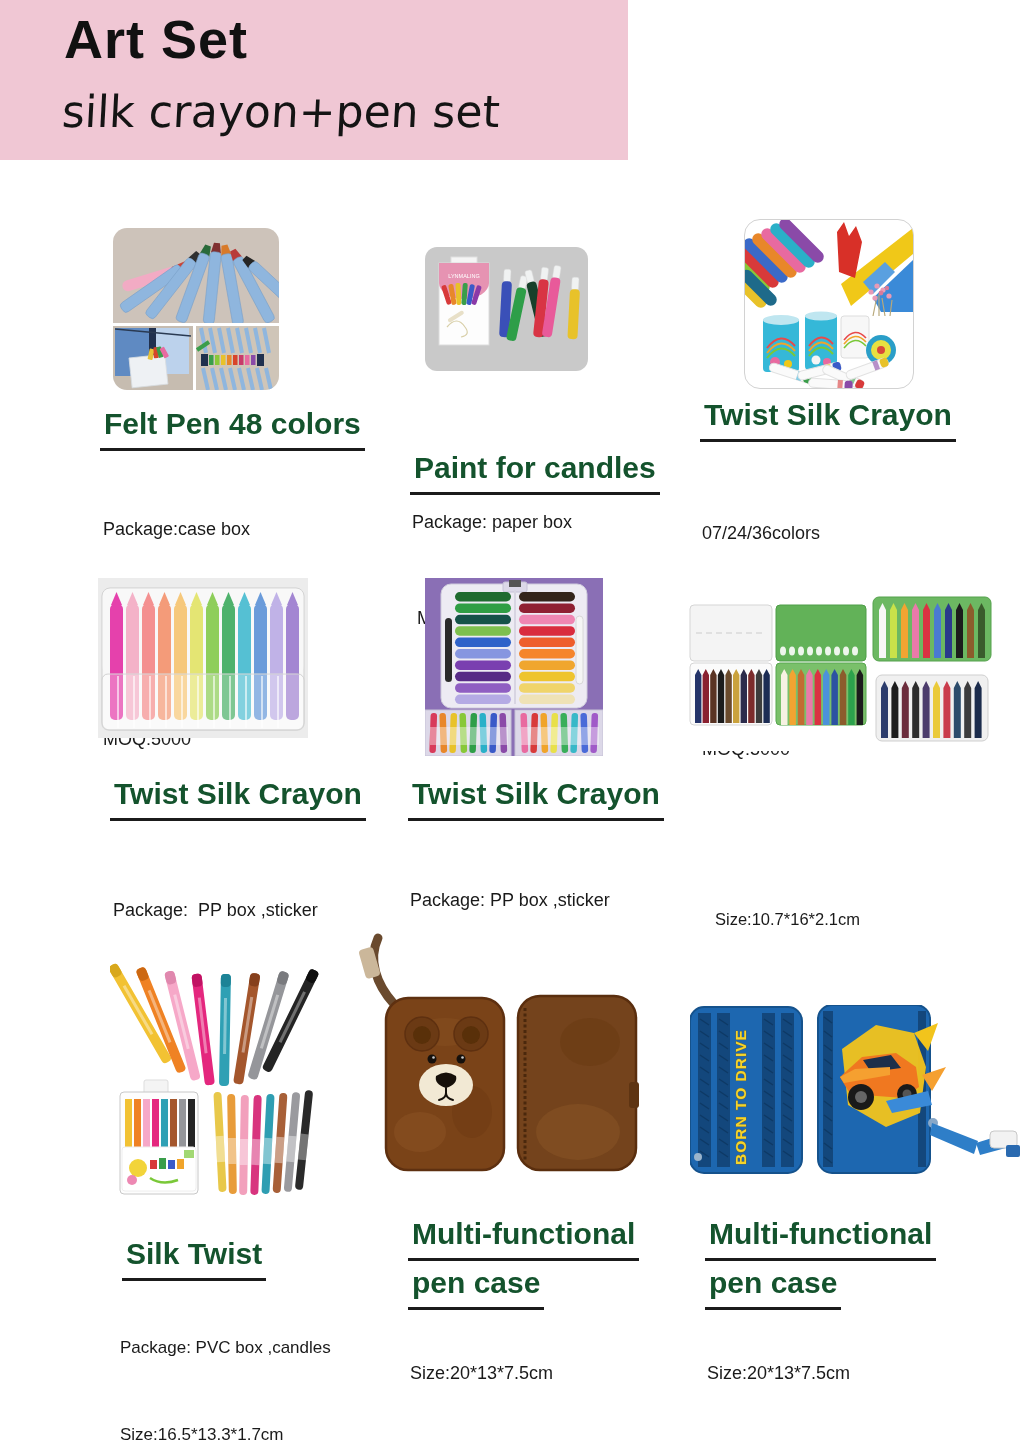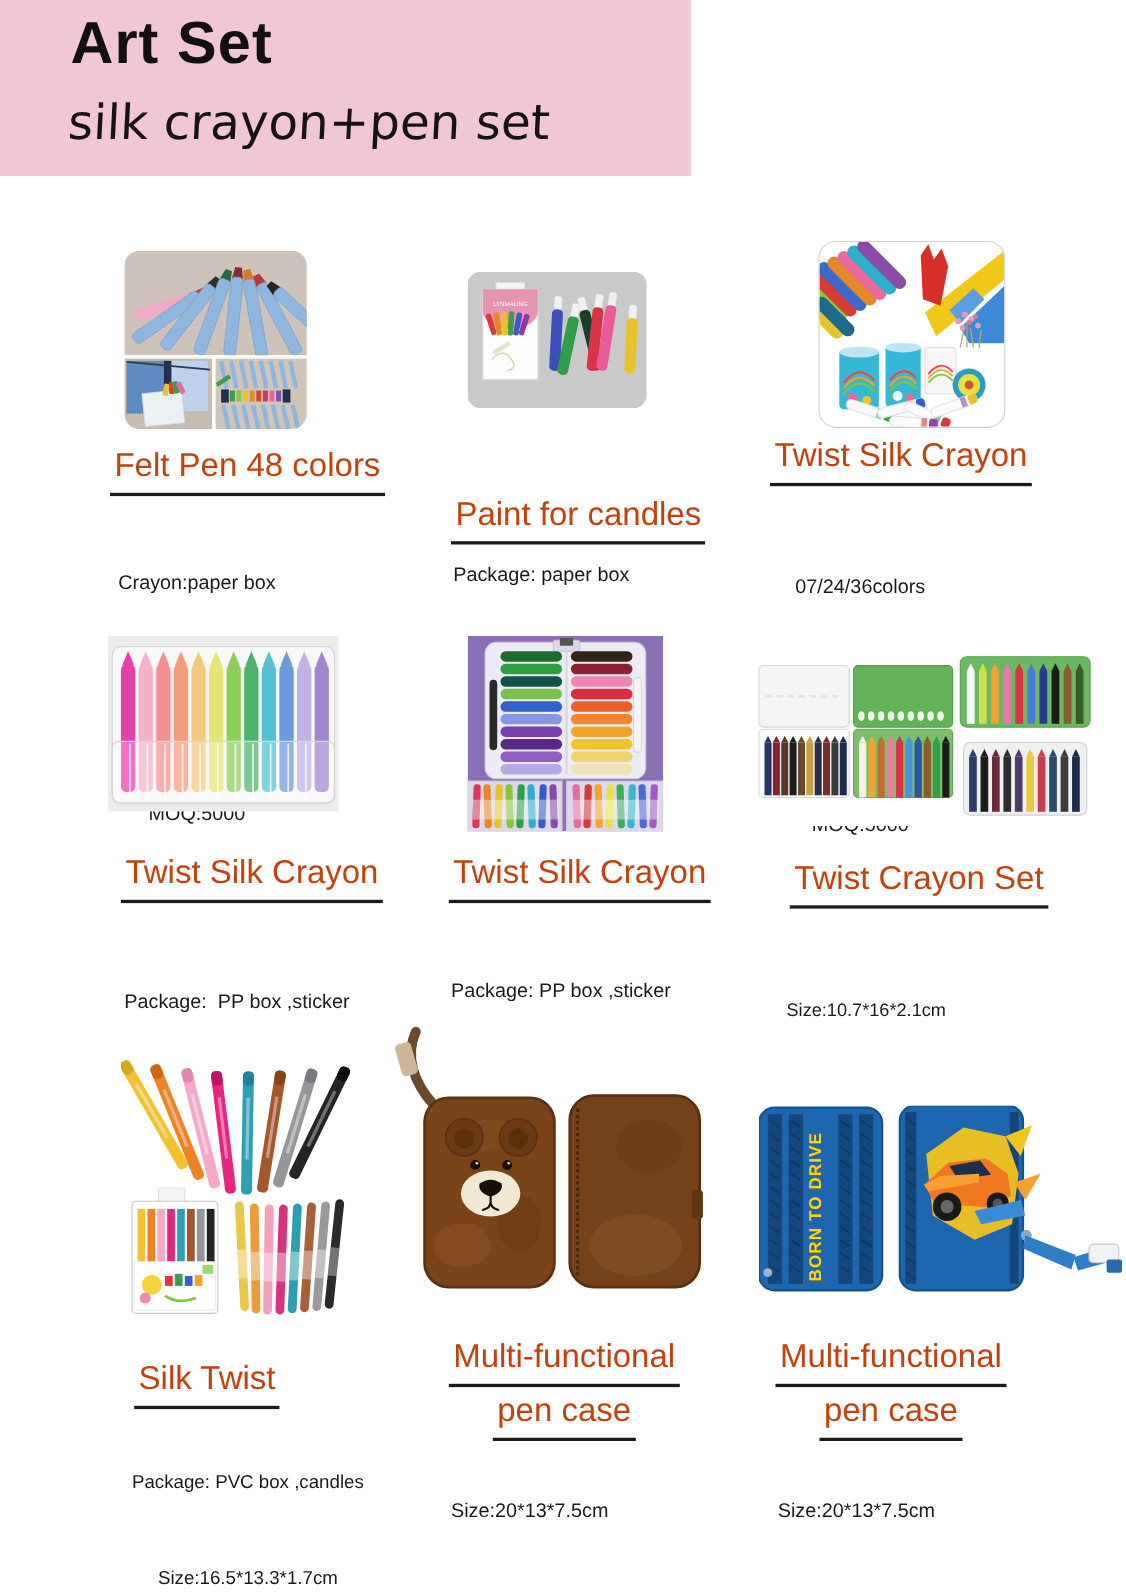--- a/index.html
+++ b/index.html
@@ -1,25 +1,25 @@
 <!DOCTYPE html>
 <html><head>
 <meta charset="utf-8">
 <style>
   html,body{margin:0;padding:0;background:#fff;}
   .page{position:relative;width:1024px;height:1448px;background:#fff;overflow:hidden;
-        font-family:"Liberation Sans",sans-serif;color:#151515;text-align:center;}
+        font-family:"Liberation Sans",sans-serif;color:#151515;}
   .banner{position:absolute;left:0;top:0;width:628px;height:160px;}
   .banner-title{position:absolute;left:64px;top:8px;font-size:54px;font-weight:bold;
         letter-spacing:1px;color:#111;}
   .banner-sub{position:absolute;left:62px;top:86px;font-size:44px;font-weight:normal;
         color:#141414;transform:skewX(-3deg);letter-spacing:0px;font-family:"DejaVu Sans",sans-serif;}
   .card{position:absolute;}
   .img{position:absolute;overflow:hidden;}
-  .title{position:absolute;font-size:30px;font-weight:normal;color:#c2410c;white-space:nowrap;line-height:44px;}
+  .title{position:absolute;font-size:30px;font-weight:bold;color:#14532d;white-space:nowrap;line-height:44px;}
   .title .u{border-bottom:3px solid #1b1b1b;padding:0 4px 2px 4px;display:inline-block;}
   .details{position:absolute;font-size:18px;color:#1a1a1a;white-space:pre-wrap;}
   .detail{min-height:1em;}
   svg{display:block;}
   svg text{font-family:"Liberation Sans",sans-serif;}
 </style>
 </head>
 <body>
 
 <div class="page">
@@ -110,21 +110,21 @@
         <rect x="132" y="127" width="4.5" height="10" fill="#e86aa0"></rect>
           <rect x="138" y="127" width="4.5" height="10" fill="#8a4aa8"></rect>
         <rect x="144" y="126" width="7" height="12" fill="#20304e"></rect>
         <line x1="84" y1="122" x2="96" y2="114" stroke="#3a9e4a" stroke-width="4"></line>
       </svg>
     </div>
     <div class="title" style="left:10px;top:182px;">
       <span class="u">Felt Pen 48 colors</span>
     </div>
     <div class="details" style="left:13px;top:222px;line-height:35px;">
-      <div class="detail">Crayon:paper box</div>
+      <div class="detail">Package:case box</div>
       <div class="detail">Size:8.5x8.5x17cm</div>
       <div class="detail">MOQ:5000</div>
     </div>
   </div>
 
   <div class="card" style="left:405px;top:220px;width:270px;height:300px;">
     <div class="img" style="left:20px;top:27px;width:163px;height:124px;border-radius:12px;">
       <svg viewBox="0 0 163 124" width="163" height="124">
         <rect width="163" height="124" fill="#c9c9c9"></rect>
         <rect x="26" y="10" width="26" height="9" fill="#f5f5f5" stroke="#e0e0e0"></rect>
@@ -672,23 +672,20 @@
           <g transform="translate(276.2,88)">
               <polygon points="0,7 3.5,0 7,7" fill="#3c3c3c"></polygon>
               <rect y="7" width="7" height="50" fill="#3c3c3c"></rect>
             </g>
           <g transform="translate(286.6,88)">
               <polygon points="0,7 3.5,0 7,7" fill="#1c2c4c"></polygon>
               <rect y="7" width="7" height="50" fill="#1c2c4c"></rect>
             </g>
         </g>
       </svg>
-    </div>
-    <div class="title" style="left:33px;top:197px;">
-      <span class="u">Twist Crayon Set</span>
     </div>
     <div class="details" style="left:30px;top:244px;line-height:38px;font-size:16.5px;">
       <div class="detail">Size:10.7*16*2.1cm</div>
       <div class="detail">MOQ:10000</div>
     </div>
   </div>
 
   <div class="card" style="left:105px;top:935px;width:290px;height:440px;">
     <div class="img" style="left:5px;top:5px;width:212px;height:258px;">
       <svg viewBox="0 0 212 258" width="212" height="258">

